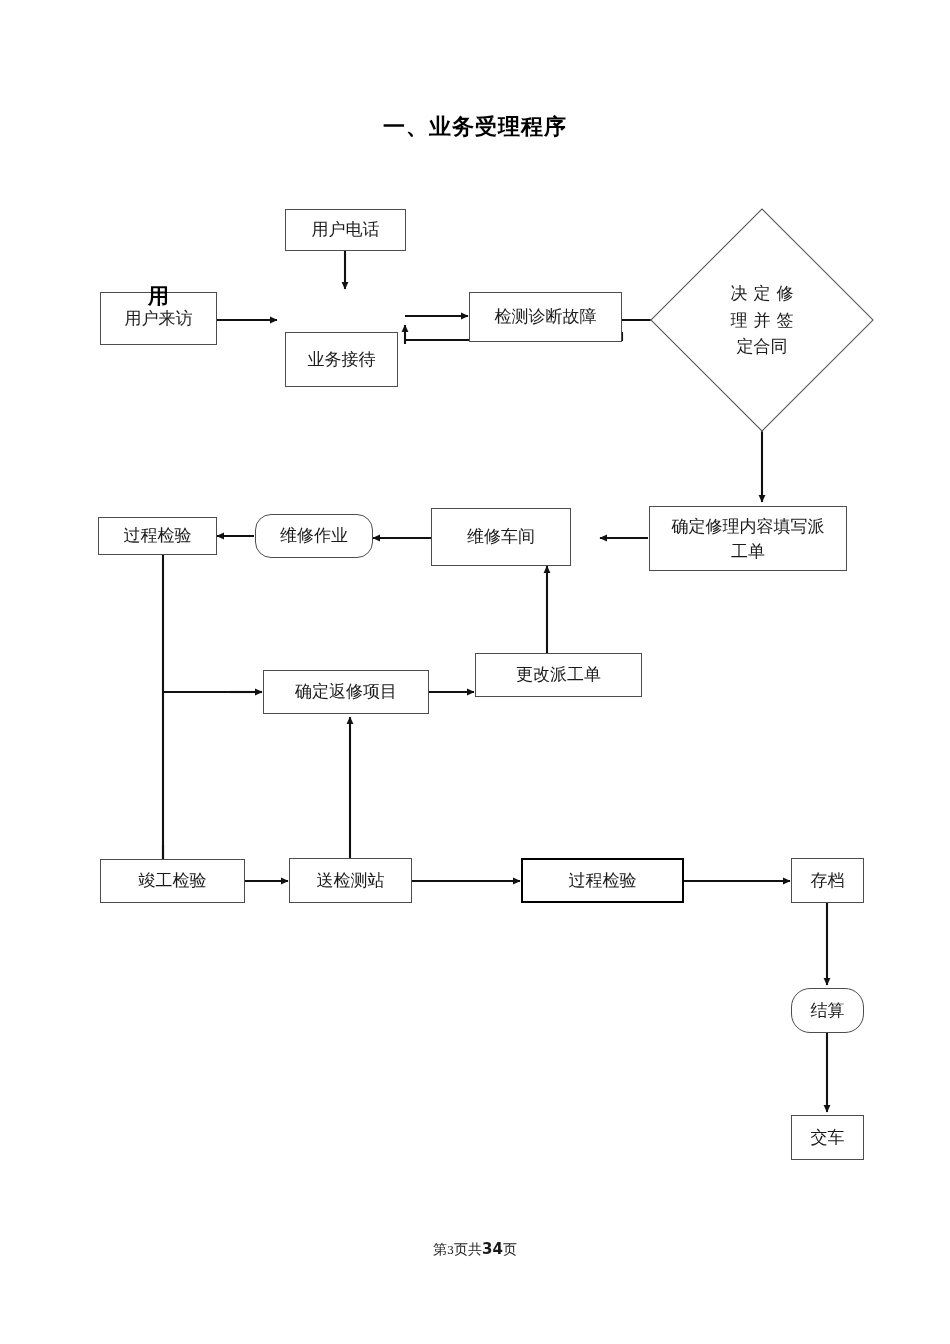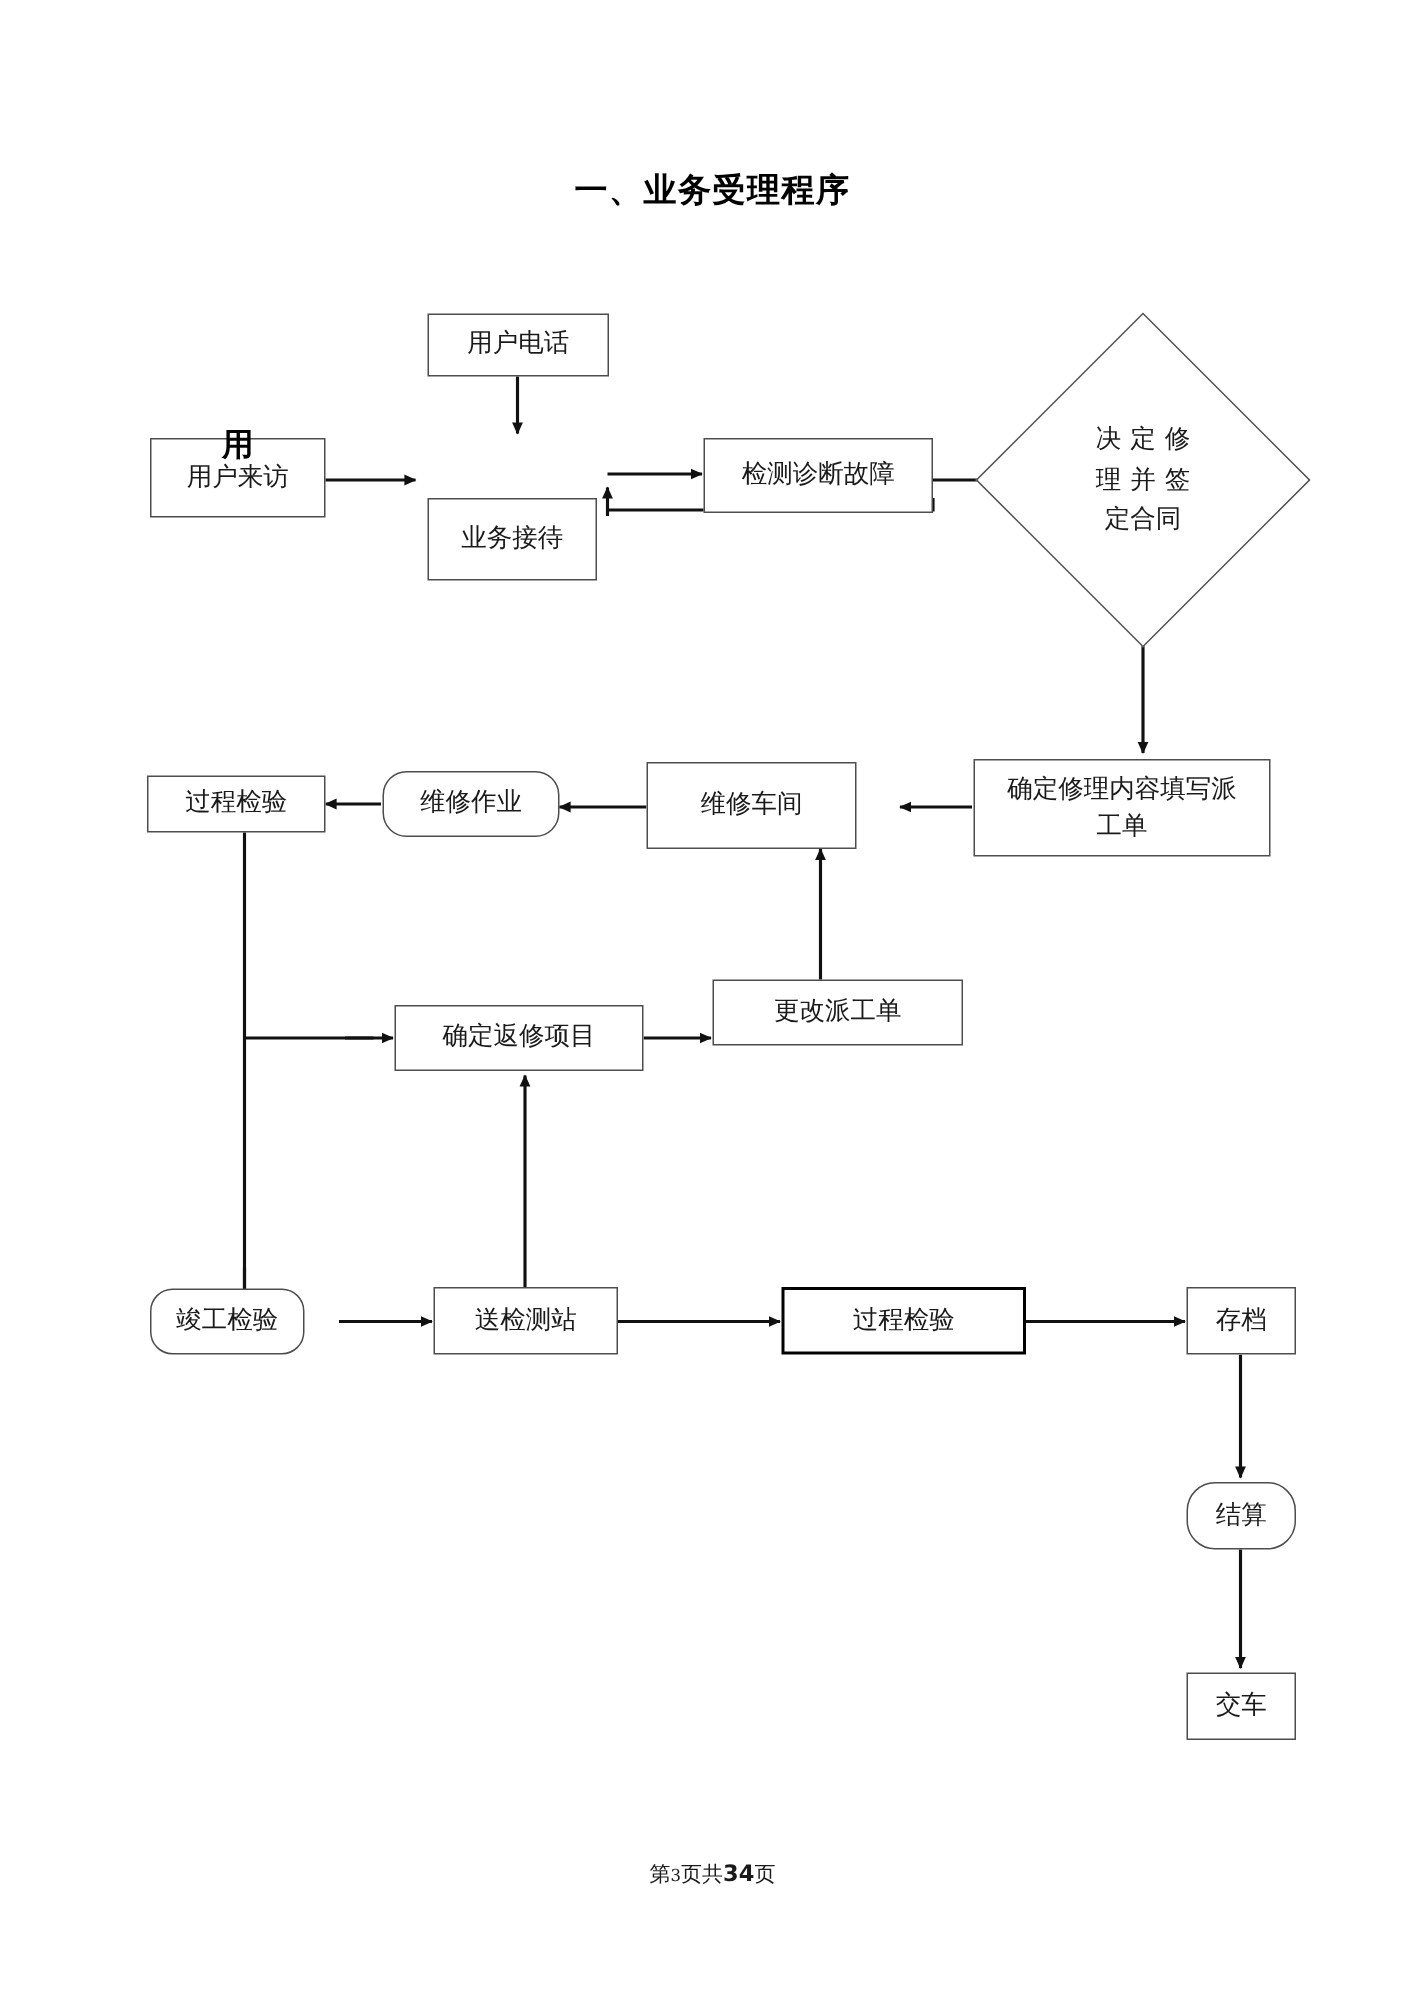--- a/index.html
+++ b/index.html
@@ -215,21 +215,21 @@
   </div>
 
   <div class="node" style="left:263px; top:670px; width:166px; height:44px;">
     <span>确定返修项目</span>
   </div>
 
   <div class="node" style="left:475px; top:653px; width:167px; height:44px;">
     <span>更改派工单</span>
   </div>
 
-  <div class="node" style="left:100px; top:859px; width:103px; height:44px;border-radius:15px;">
+  <div class="node" style="left:100px; top:859px; width:145px; height:44px;">
     <span>竣工检验</span>
   </div>
 
   <div class="node" style="left:289px; top:858px; width:123px; height:45px;">
     <span>送检测站</span>
   </div>
 
   <div class="node thick" style="left:521px; top:858px; width:163px; height:45px;">
     <span>过程检验</span>
   </div>

